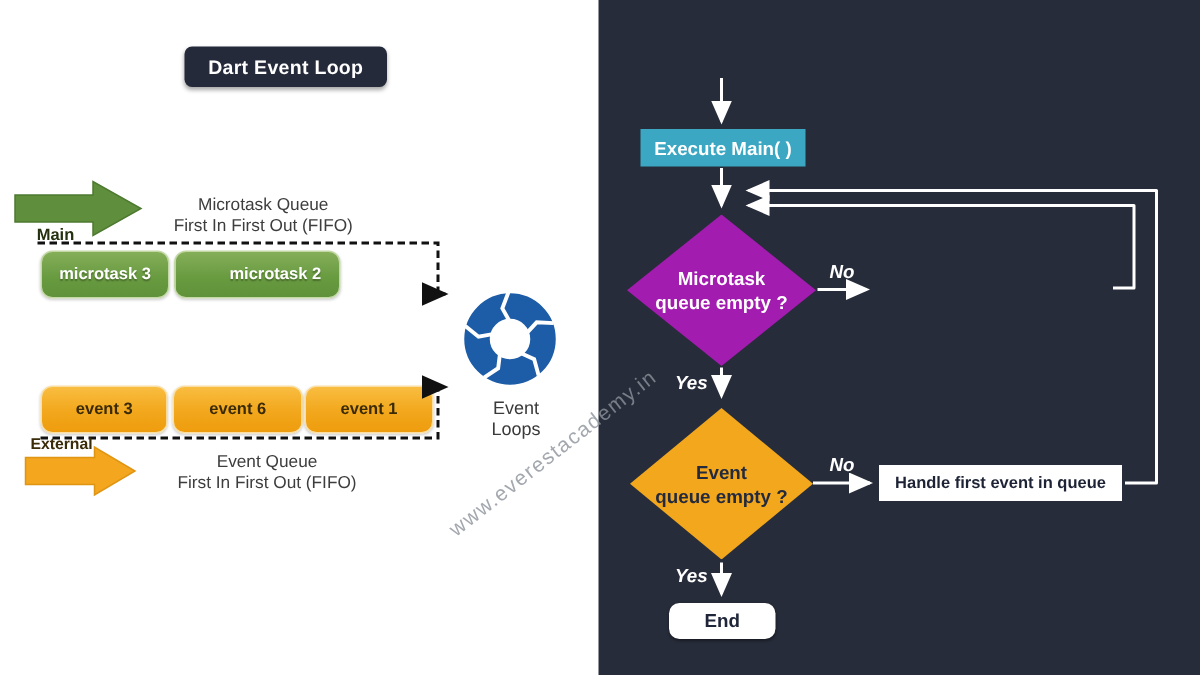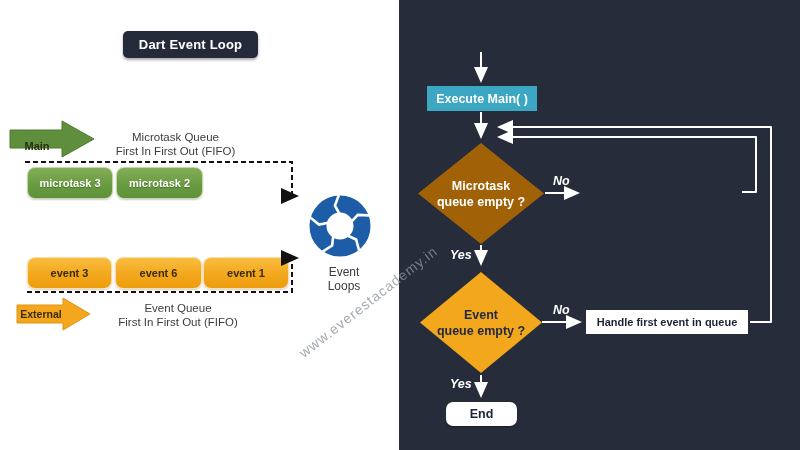--- a/index.html
+++ b/index.html
@@ -51,21 +51,21 @@
     font-size:12.5px;font-weight:bold;
   }
   .process-white{
     height:24px;background:#ffffff;color:#1d2335;font-size:11px;font-weight:bold;
   }
   .diamond{
     clip-path:polygon(50% 0,100% 50%,50% 100%,0 50%);
     display:flex;flex-direction:column;align-items:center;justify-content:center;
     font-weight:bold;font-size:12.5px;line-height:16px;text-align:center;
   }
-  .diamond.green{left:418px;top:143px;width:126px;height:101px;background:#a16207;color:#fff;}
+  .diamond.green{left:418px;top:143px;width:126px;height:101px;background:#a21caf;color:#fff;}
   .diamond.orange{left:420px;top:272px;width:122px;height:101px;background:#f3a71d;color:#232a3e;}
   .edge-label{color:#fff;font-size:12.5px;font-weight:bold;font-style:italic;}
   svg.overlay{position:absolute;left:0;top:0;z-index:5;pointer-events:none;}
   .loop-icon{left:306px;top:193px;z-index:4;}
 </style>
 </head>
 <body>
 
 <div class="stage">
 
@@ -108,52 +108,52 @@
       <polyline points="4.2,24.4 13.0,31.5 22.5,29.7"></polyline>
       <polyline points="16.7,58.7 26.1,52.5 27.3,42.9"></polyline>
       <polyline points="53.1,57.4 50.1,46.5 41.4,42.5"></polyline>
     </g>
   </svg>
 
   <div class="abs flex-c title-box">
     <span>Dart Event Loop</span>
   </div>
 
-  <div class="abs flex-c" style="left:14px;top:132px;width:46px;height:28px;z-index:6;">
+  <div class="abs flex-c" style="left:14px;top:143px;width:46px;height:28px;z-index:6;">
     <span class="arrow-label">Main</span>
   </div>
 
   <div class="abs queue-heading" style="left:93px;top:130px;width:165px;">
     <div>Microtask Queue</div>
     <div>First In First Out (FIFO)</div>
   </div>
 
   <div class="abs flex-c green-box" style="left:27px;width:84px;">
     <span>microtask 3</span>
   </div>
-  <div class="abs flex-c green-box" style="left:116px;width:85px;">
+  <div class="abs flex-c green-box" style="left:116px;width:85px;padding-left:24px;">
     <span>microtask 2</span>
   </div>
 
   <div class="abs flex-c orange-box" style="left:27px;width:83px;">
     <span>event 3</span>
   </div>
   <div class="abs flex-c orange-box" style="left:115px;width:85px;">
     <span>event 6</span>
   </div>
   <div class="abs flex-c orange-box" style="left:203px;width:84px;">
     <span>event 1</span>
   </div>
 
   <div class="abs queue-heading" style="left:103px;top:301px;width:150px;">
     <div>Event Queue</div>
     <div>First In First Out (FIFO)</div>
   </div>
 
-  <div class="abs flex-c" style="left:19px;top:306px;width:44px;height:16px;z-index:6;">
+  <div class="abs flex-c" style="left:19px;top:288px;width:44px;height:16px;z-index:6;">
     <span class="arrow-label" style="font-size:10.5px;color:#3a2c08;">External</span>
   </div>
 
   <div class="abs event-loops-label">
     <div>Event</div>
     <div>Loops</div>
   </div>
 
   <div class="abs watermark">www.everestacademy.in</div>
 

